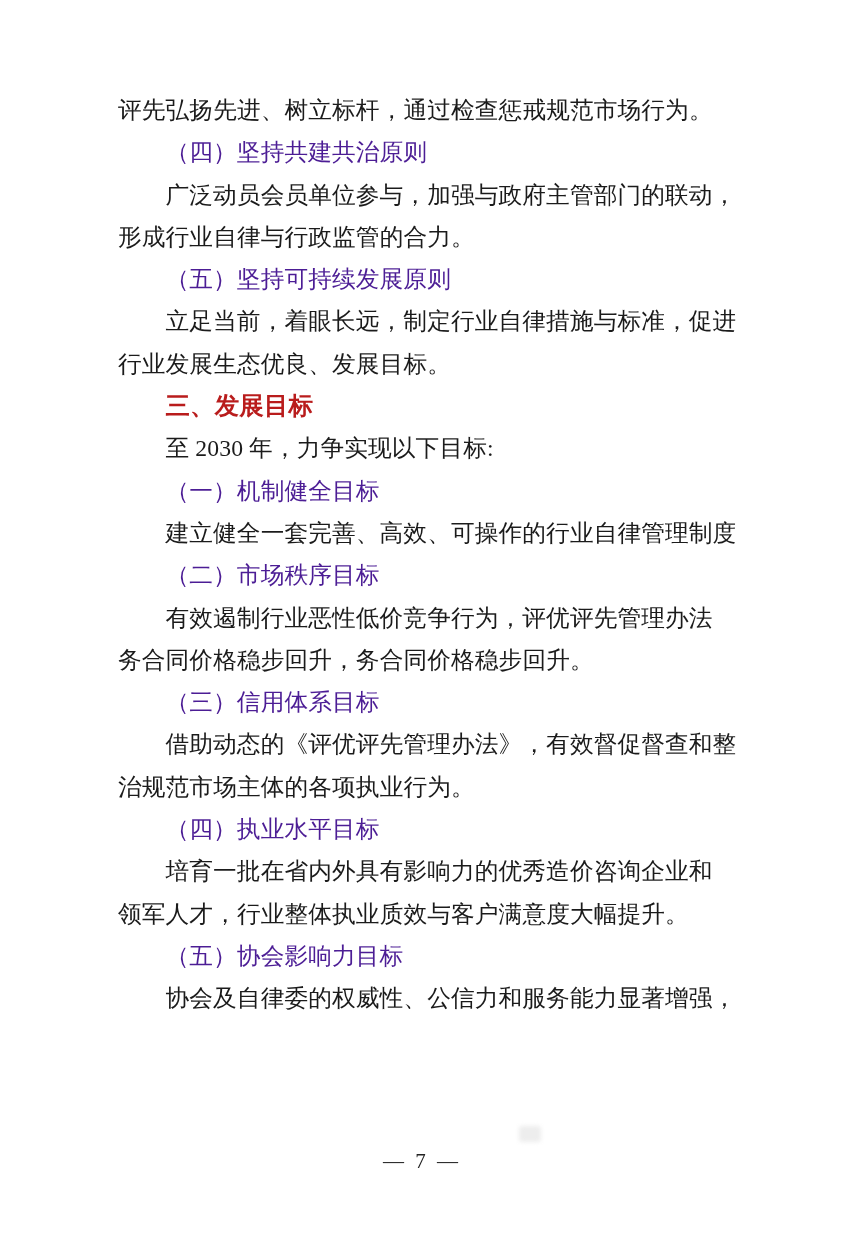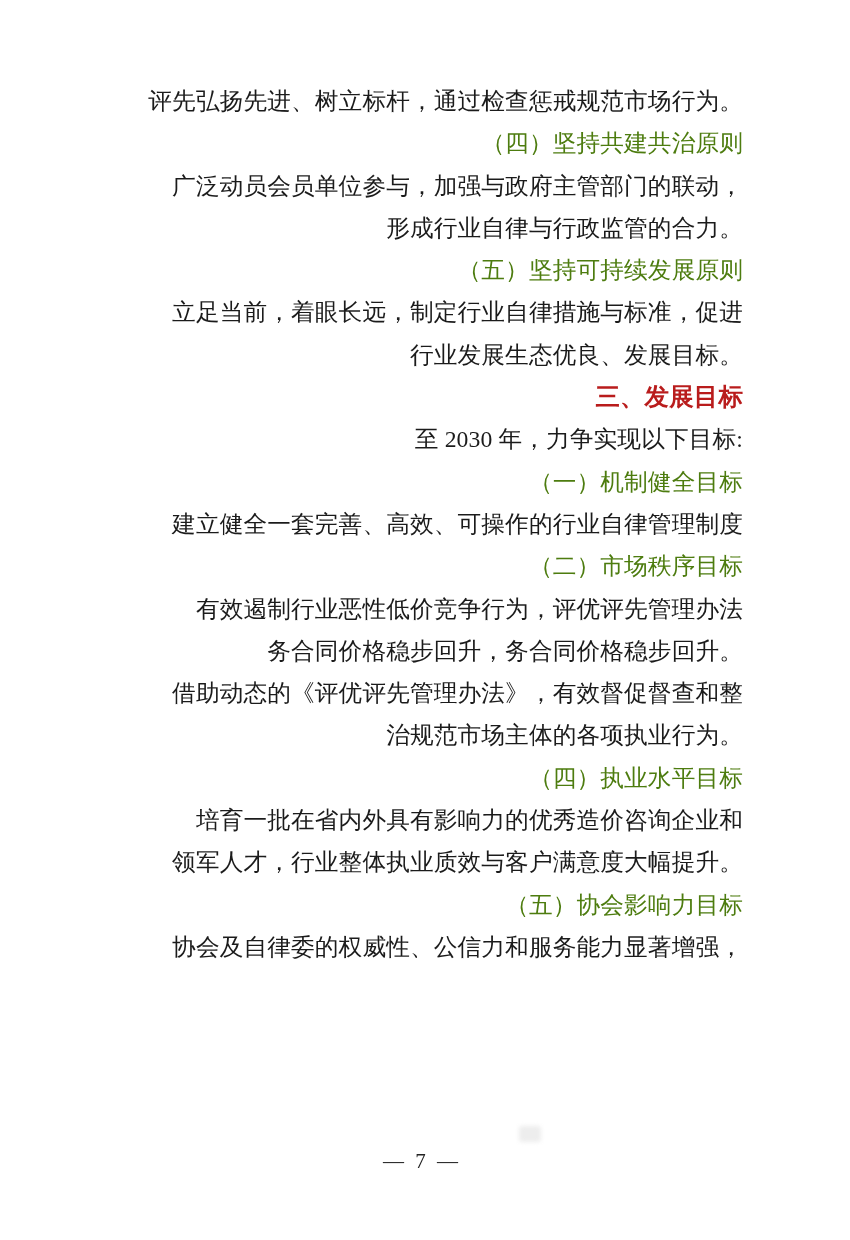--- a/index.html
+++ b/index.html
@@ -11,44 +11,43 @@
     position: relative;
     width: 850px;
     height: 1240px;
     background: #ffffff;
     overflow: hidden;
     font-family: "Liberation Serif", "DejaVu Serif", serif;
     color: #1b1b1b;
   }
   .content {
     position: absolute;
-    top: 80px;
+    top: 89px;
     left: 118px;
     width: 625px;
-    text-align: right;
   }
   .line {
     height: 42.3px;
     line-height: 42.3px;
     font-size: 23.7px;
     white-space: nowrap;
     letter-spacing: 0.1px;
     color: #1b1b1b;
   }
   .indent {
     padding-left: 47.5px;
   }
   .heading {
     font-family: "Liberation Sans", "DejaVu Sans", sans-serif;
     font-weight: bold;
     font-size: 24.5px;
     color: #b91c1c;
   }
   .sub {
-    color: #4d7c0f;
+    color: #4c1d95;
   }
   .footer {
     position: absolute;
     top: 1146px;
     left: 0;
     width: 844px;
     text-align: center;
     font-size: 21px;
     line-height: 30px;
     letter-spacing: 3px;
@@ -77,20 +76,21 @@
     <div class="line indent sub">（五）坚持可持续发展原则</div>
     <div class="line indent">立足当前，着眼长远，制定行业自律措施与标准，促进</div>
     <div class="line">行业发展生态优良、发展目标。</div>
     <div class="line indent heading">三、发展目标</div>
     <div class="line indent">至 2030 年，力争实现以下目标:</div>
     <div class="line indent sub">（一）机制健全目标</div>
     <div class="line indent">建立健全一套完善、高效、可操作的行业自律管理制度</div>
     <div class="line indent sub">（二）市场秩序目标</div>
     <div class="line indent">有效遏制行业恶性低价竞争行为，评优评先管理办法</div>
     <div class="line">务合同价格稳步回升，务合同价格稳步回升。</div>
+    <div class="line indent sub">（三）信用体系目标</div>
     <div class="line indent">借助动态的《评优评先管理办法》，有效督促督查和整</div>
     <div class="line">治规范市场主体的各项执业行为。</div>
     <div class="line indent sub">（四）执业水平目标</div>
     <div class="line indent">培育一批在省内外具有影响力的优秀造价咨询企业和</div>
     <div class="line">领军人才，行业整体执业质效与客户满意度大幅提升。</div>
     <div class="line indent sub">（五）协会影响力目标</div>
     <div class="line indent">协会及自律委的权威性、公信力和服务能力显著增强，</div>
   </div>
 
   <div class="smudge"></div>

